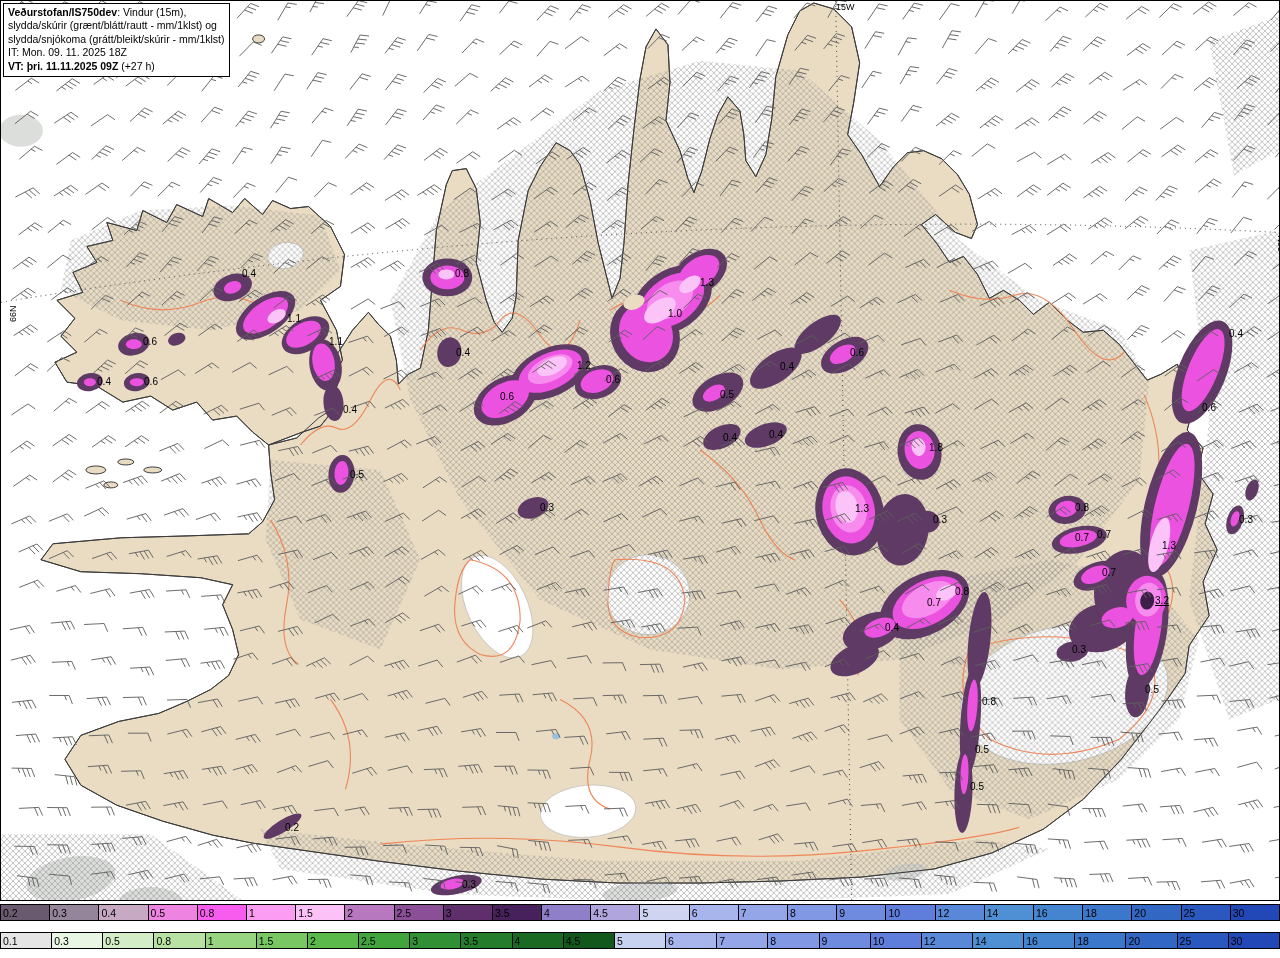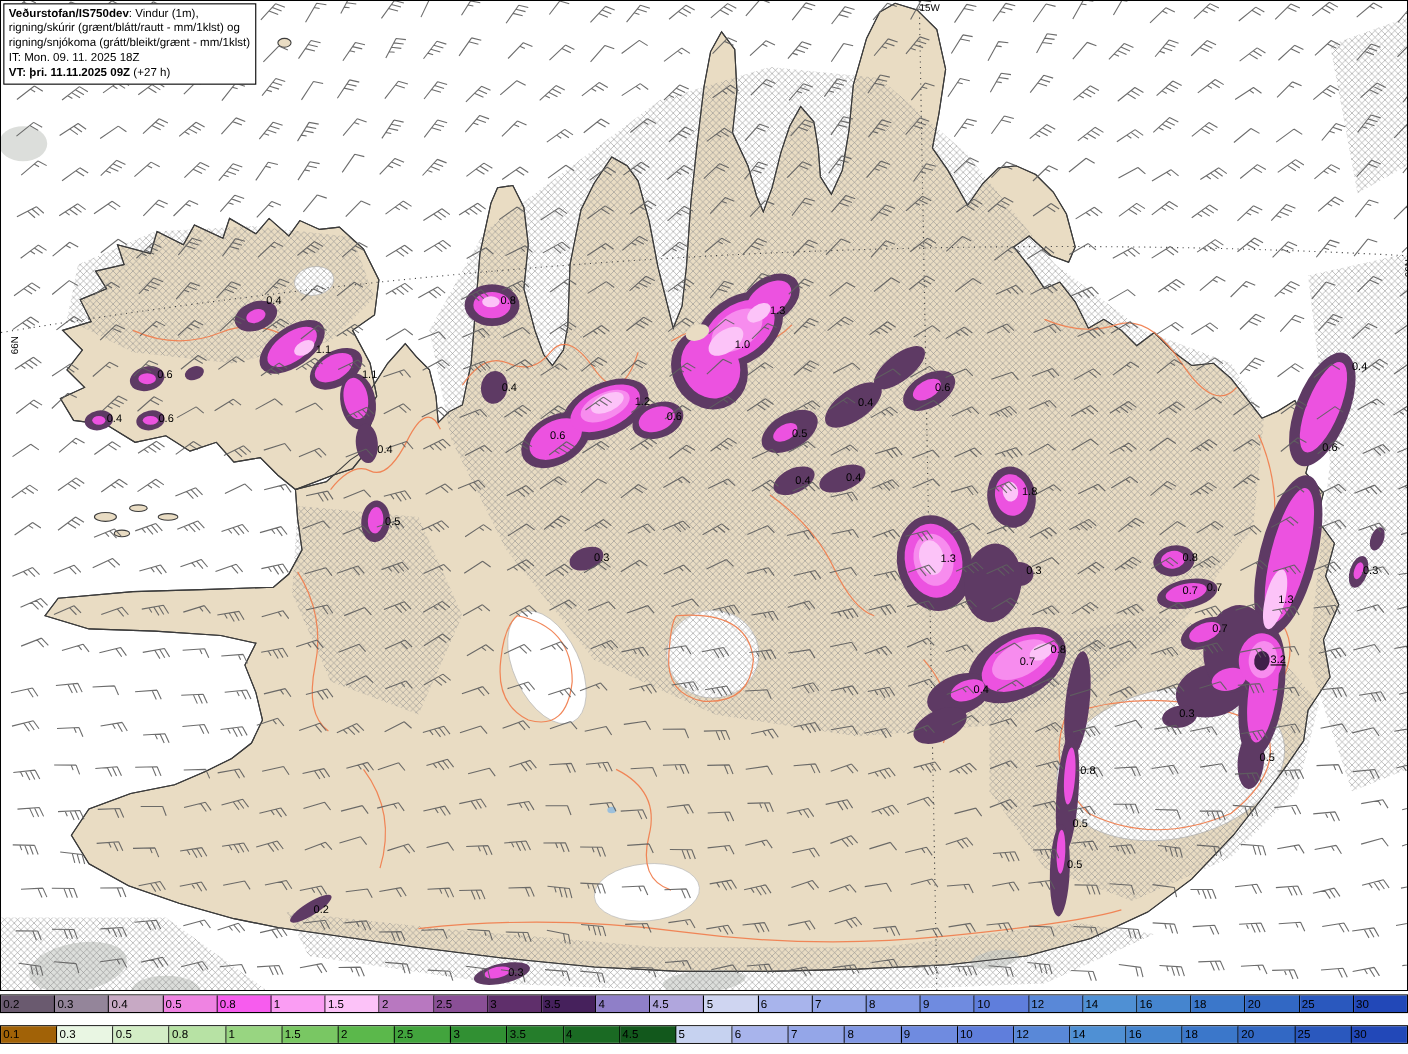--- a/index.html
+++ b/index.html
@@ -263,23 +263,23 @@
         <div class="plabel" style="left: 276px; top: 827px;">0.2</div>
         <div class="plabel" style="left: 453px; top: 884px;">0.3</div>
       </div>
     <div class="overlay" id="gratlabels">
         <div class="grat" style="left: 820px; top: 2px;">15W</div>
         <div class="grat" style="left: 2px; top: 312px; transform: rotate(-90deg);">66N</div>
         <div class="grat" style="left: 1270px; top: 242px; transform: rotate(-90deg);">66N</div>
       </div>
 
     <div class="info-box">
-      <div><b>Veðurstofan/IS750dev</b><span>: Vindur (1m),</span></div>
-      <div>rigning/skúrir (grænt/blátt/rautt - mm/1klst) og</div>
-      <div>rigning/snjókoma (grátt/bleikt/grænt - mm/1klst)</div>
+      <div><b>Veðurstofan/IS750dev</b><span>: Vindur (15m),</span></div>
+      <div>slydda/skúrir (grænt/blátt/rautt - mm/1klst) og</div>
+      <div>slydda/snjókoma (grátt/bleikt/skúrir - mm/1klst)</div>
       <div>IT: Mon. 09. 11. 2025 18Z</div>
       <div><b>VT: þri. 11.11.2025 09Z</b><span> (+27 h)</span></div>
     </div>
   </div>
 
   <div class="legend">
     <div class="colorbar" id="snow-bar">
         <div class="cell" style="background: rgb(106, 90, 111);">
           <span>0.2</span>
         </div>
@@ -353,21 +353,21 @@
           <span>20</span>
         </div>
         <div class="cell" style="background: rgb(42, 88, 190);">
           <span>25</span>
         </div>
         <div class="cell" style="background: rgb(34, 72, 184);">
           <span>30</span>
         </div>
       </div>
     <div class="colorbar" id="rain-bar">
-        <div class="cell" style="background: #a16207;">
+        <div class="cell" style="background: #e5e5e5;">
           <span>0.1</span>
         </div>
         <div class="cell" style="background: rgb(233, 246, 227);">
           <span>0.3</span>
         </div>
         <div class="cell" style="background: rgb(211, 237, 198);">
           <span>0.5</span>
         </div>
         <div class="cell" style="background: rgb(183, 226, 164);">
           <span>0.8</span>

